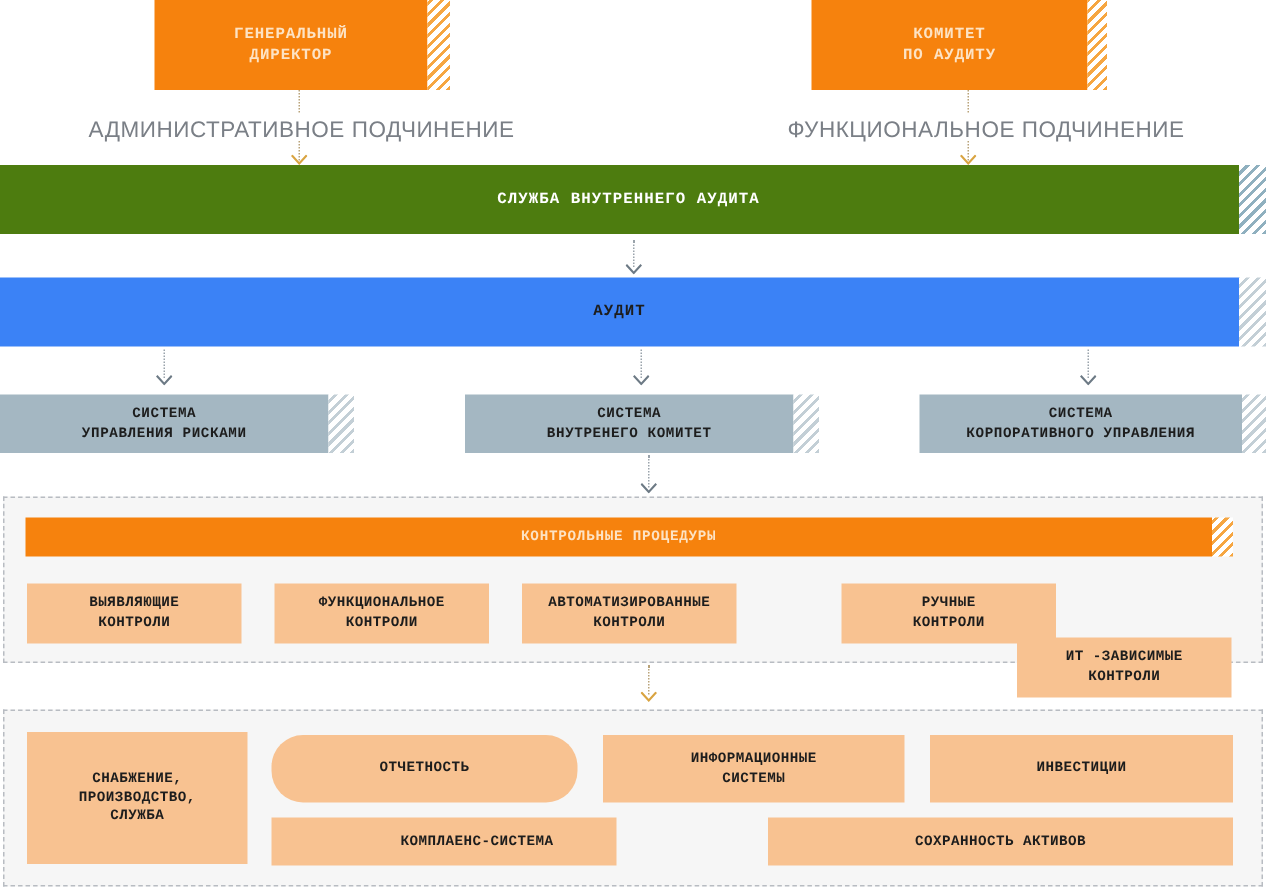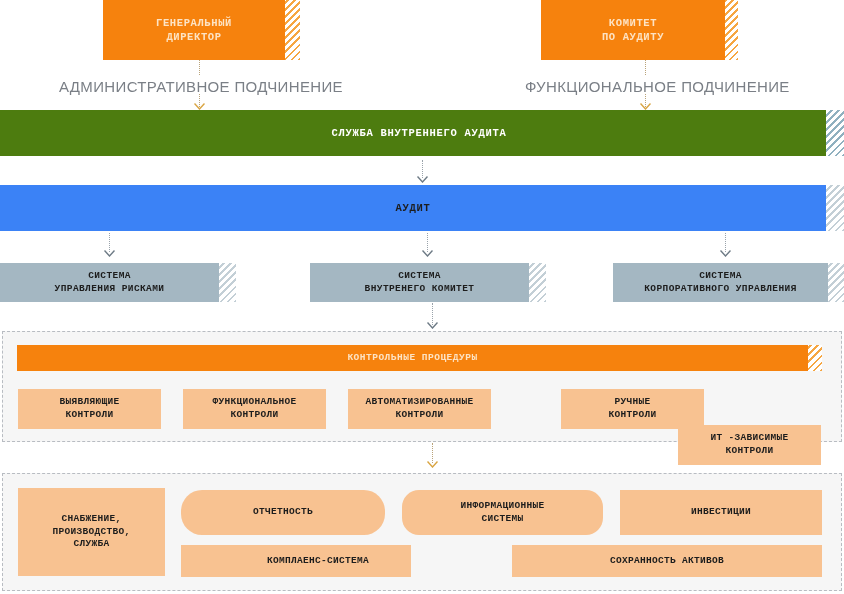--- a/index.html
+++ b/index.html
@@ -278,21 +278,21 @@
   <div class="box peach-box" style="left:18px; top:488px; width:147px; height:88px; flex-direction:column;">
     <span>СНАБЖЕНИЕ,</span>
     <span>ПРОИЗВОДСТВО,</span>
     <span>СЛУЖБА</span>
   </div>
 
   <div class="box peach-box" style="left:181px; top:490px; width:204px; height:45px;border-radius:21px;">
     <span>ОТЧЕТНОСТЬ</span>
   </div>
 
-  <div class="box peach-box" style="left:402px; top:490px; width:201px; height:45px; flex-direction:column;border-radius:17px;">
+  <div class="box peach-box" style="left:402px; top:490px; width:201px; height:45px; flex-direction:column;">
     <span>ИНФОРМАЦИОННЫЕ</span>
     <span>СИСТЕМЫ</span>
   </div>
 
   <div class="box peach-box" style="left:620px; top:490px; width:202px; height:45px;">
     <span>ИНВЕСТИЦИИ</span>
   </div>
 
   <div class="box peach-box" style="left:181px; top:545px; width:230px; height:32px;padding-left:44px;">
     <span>КОМПЛАЕНС-СИСТЕМА</span>

